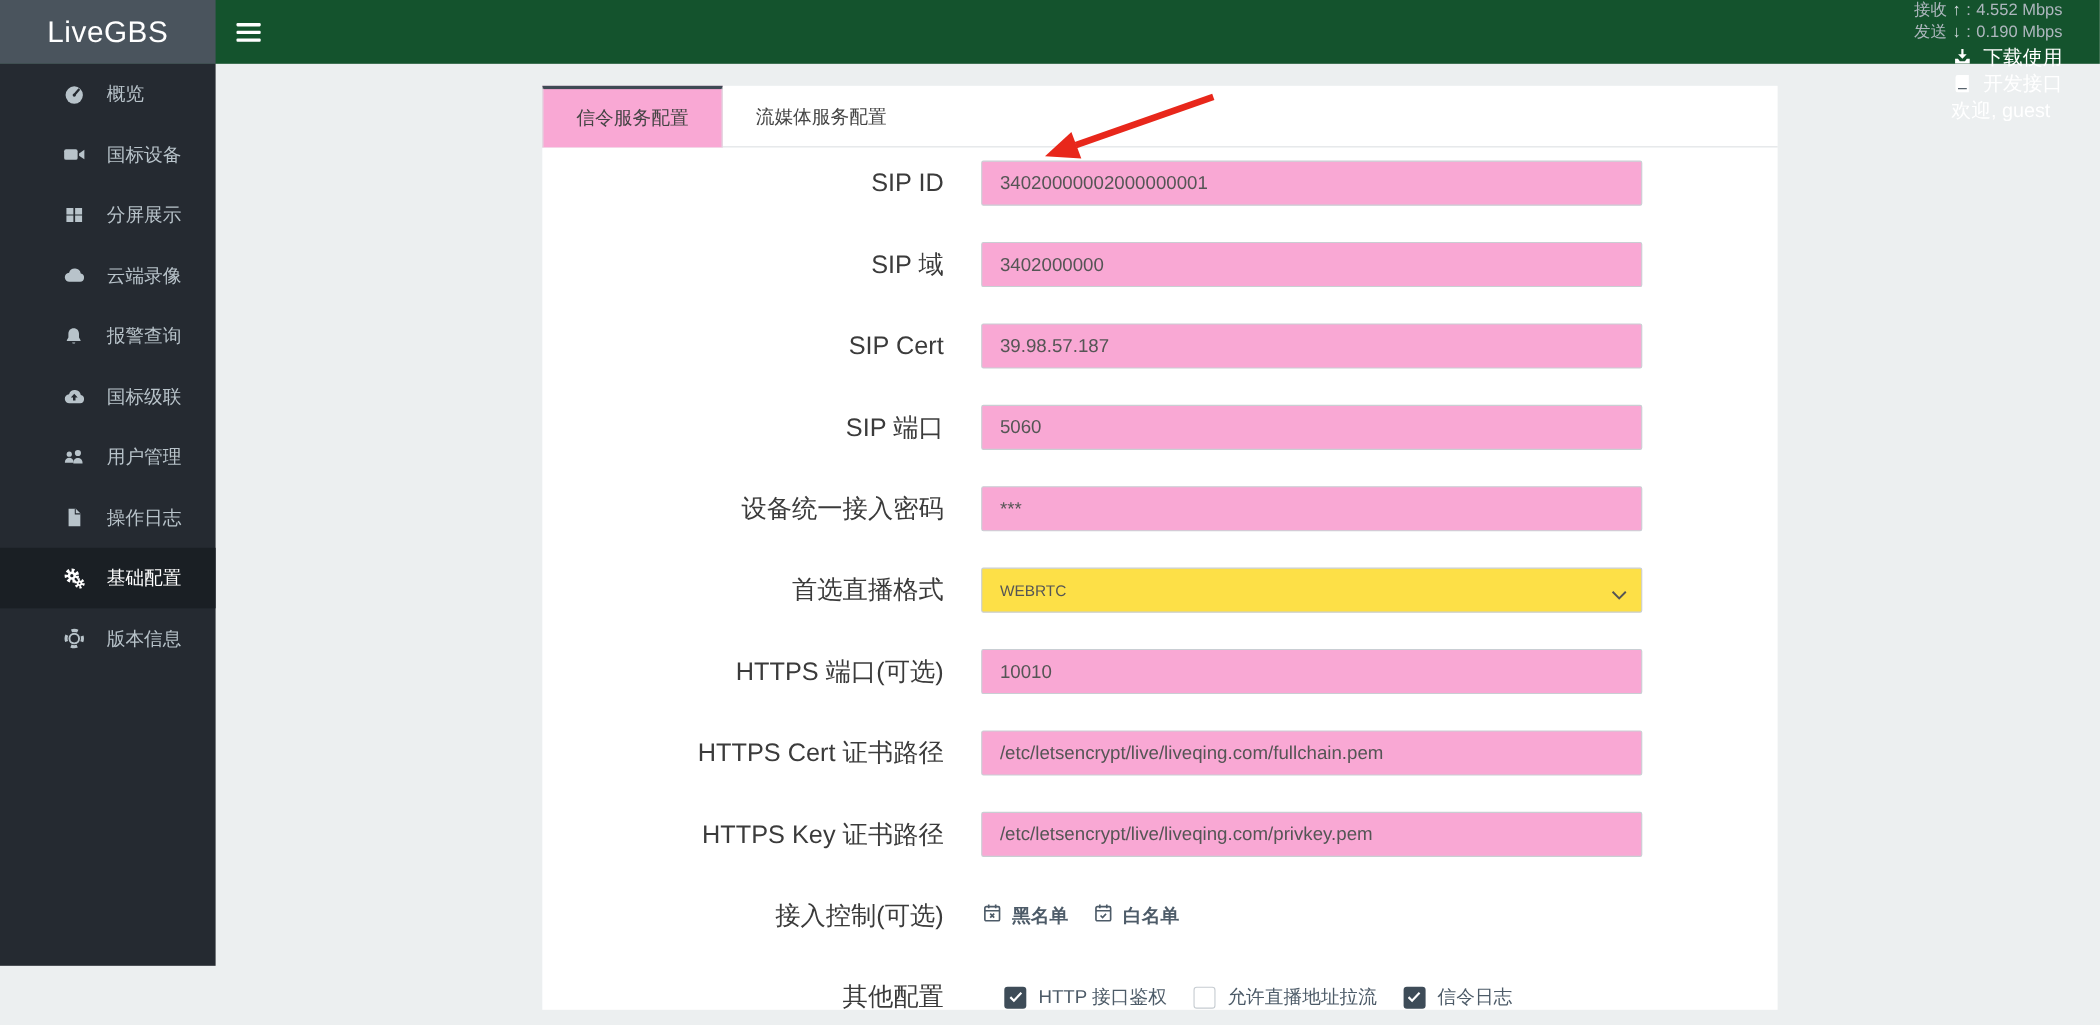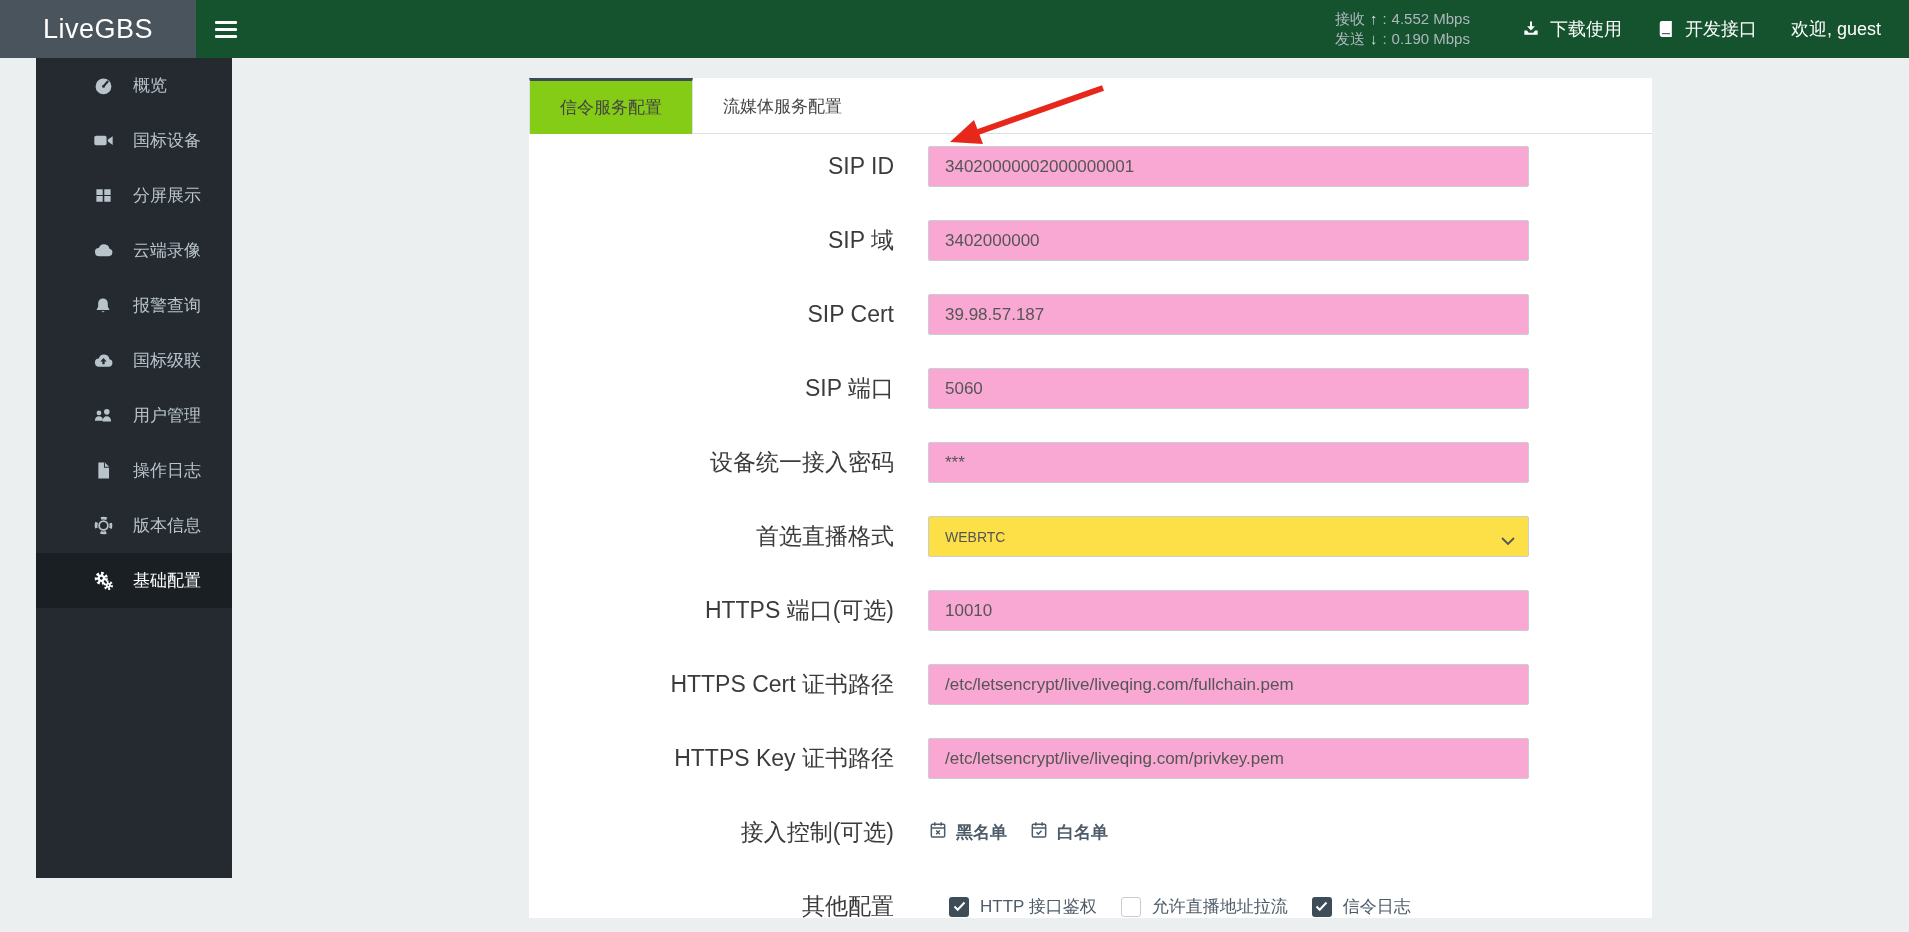--- a/index.html
+++ b/index.html
@@ -6,46 +6,46 @@
   html,body { width:1909px; height:932px; overflow:hidden;
     font-family:"Liberation Sans","DejaVu Sans",sans-serif; background:#ECEFF0; }
 
   
   .navbar { height:58px; display:flex; align-items:stretch; background:#14532d; }
   .brand { width:196px; background:#4A545D; color:#fff; font-size:27px;
     display:flex; align-items:center; justify-content:center; letter-spacing:.5px; cursor:pointer; }
   .hamburger { width:60px; display:flex; flex-direction:column; justify-content:center;
     align-items:center; gap:4px; cursor:pointer; }
   .hamburger i { display:block; width:22px; height:3px; background:#fff; border-radius:1px; }
-  .nav-right { margin-left:auto; display:flex; align-items:center; }
+  .nav-right { margin-left:auto; display:flex; align-items:center;flex-direction:column; }
   .stats { color:#AEB7BE; font-size:15px; line-height:20px; margin-right:34px; text-align:left; }
   .stats .row { display:flex; align-items:center; gap:5px; }
   .stats .arrow { color:#D7DDE1; font-weight:bold; font-size:15px; }
   .nav-action { color:#fff; font-size:18px; padding:0 17px; height:100%;
     display:flex; align-items:center; gap:9px; cursor:pointer; }
   .nav-action svg { display:block; }
   .welcome { padding-right:28px; }
 
   
-  .layout { display:flex; height:820px;padding-left:36px; }
+  .layout { display:flex; height:820px; }
   .sidebar { width:196px; background:#252A31; flex-shrink:0; }
   .side-item { height:55px; display:flex; align-items:center; padding-left:56px; gap:19px;
     color:#B8C3CA; font-size:17px; cursor:pointer; }
   .side-item .ic { width:22px; height:22px; flex-shrink:0; display:flex; align-items:center; justify-content:center; }
   .side-item.active { background:#1A1F24; color:#FFFFFF; }
 
   .content { flex:1; position:relative; }
   .card { position:absolute; left:297px; top:20px; width:1123px; bottom:-40px; background:#fff; }
 
   
   .tabbar { height:56px; display:flex; border-bottom:1px solid #DDE0E3; }
   .tab { padding:0 30px; display:flex; align-items:center; font-size:17px; color:#444;
     cursor:pointer; height:56px; }
   .tab.active { border-top:3px solid #3E4A54; border-left:1px solid #DDE0E3;
-    border-right:1px solid #DDE0E3; background:#84cc16; margin-bottom:-1px; }
+    border-right:1px solid #DDE0E3; background:#f9a8d4; margin-bottom:-1px; }
 
   
   .form { padding-top:12px; }
   .frow { display:flex; align-items:center; margin-bottom:33px; height:41px; }
   .flabel { width:365px; text-align:right; font-size:23px; color:#3B3B3B; flex-shrink:0; }
   .fctl { margin-left:34px; display:flex; align-items:center; }
   input.txt { width:601px; height:41px; border:1px solid #C9CED3; border-radius:2px;
     padding:0 16px; font-size:17px; color:#555; font-family:inherit; background:#f9a8d4; outline:none; }
   .selectbox { width:601px; height:41px; border:1px solid #C9CED3; border-radius:2px;
     display:flex; align-items:center; padding:0 16px; font-size:14px; color:#555;
@@ -183,39 +183,39 @@
     </div>
     <div class="side-item">
       <span class="ic">
         <svg width="19" height="19" viewBox="0 0 24 24" fill="currentColor">
             <path d="M5.5 2h8.3L19 7.2V22H5.5z"></path>
             <path fill="#252A31" d="M13.8 2v5.2H19v1.2h-6.4V2z"></path>
           </svg>
       </span>
       <span>操作日志</span>
     </div>
-    <div class="side-item">
-      <span class="ic">
-        <svg width="21" height="21" viewBox="0 0 24 24" fill="none" stroke="currentColor">
-            <circle cx="12" cy="12" r="8.5" stroke-width="3.2" stroke-dasharray="6.7 6.7" stroke-dashoffset="3.3"></circle>
-            <circle cx="12" cy="12" r="5" stroke-width="2"></circle>
-          </svg>
-      </span>
-      <span>版本信息</span>
-    </div>
     <div class="side-item active">
       <span class="ic">
         <svg width="21" height="21" viewBox="0 0 24 24" fill="none" stroke="currentColor">
             <circle cx="9.5" cy="9.5" r="5.5" stroke-width="4" stroke-dasharray="2.8 2.2"></circle>
             <circle cx="9.5" cy="9.5" r="3" stroke-width="2.6"></circle>
             <circle cx="17.5" cy="17.5" r="3.8" stroke-width="3.2" stroke-dasharray="2.1 1.8"></circle>
             <circle cx="17.5" cy="17.5" r="1.9" stroke-width="2"></circle>
           </svg>
       </span>
       <span>基础配置</span>
+    </div>
+    <div class="side-item">
+      <span class="ic">
+        <svg width="21" height="21" viewBox="0 0 24 24" fill="none" stroke="currentColor">
+            <circle cx="12" cy="12" r="8.5" stroke-width="3.2" stroke-dasharray="6.7 6.7" stroke-dashoffset="3.3"></circle>
+            <circle cx="12" cy="12" r="5" stroke-width="2"></circle>
+          </svg>
+      </span>
+      <span>版本信息</span>
     </div>
   </div>
 
   <div class="content">
     <div class="card">
       <div class="tabbar">
         <div class="tab active">信令服务配置</div>
         <div class="tab">流媒体服务配置</div>
       </div>
 

